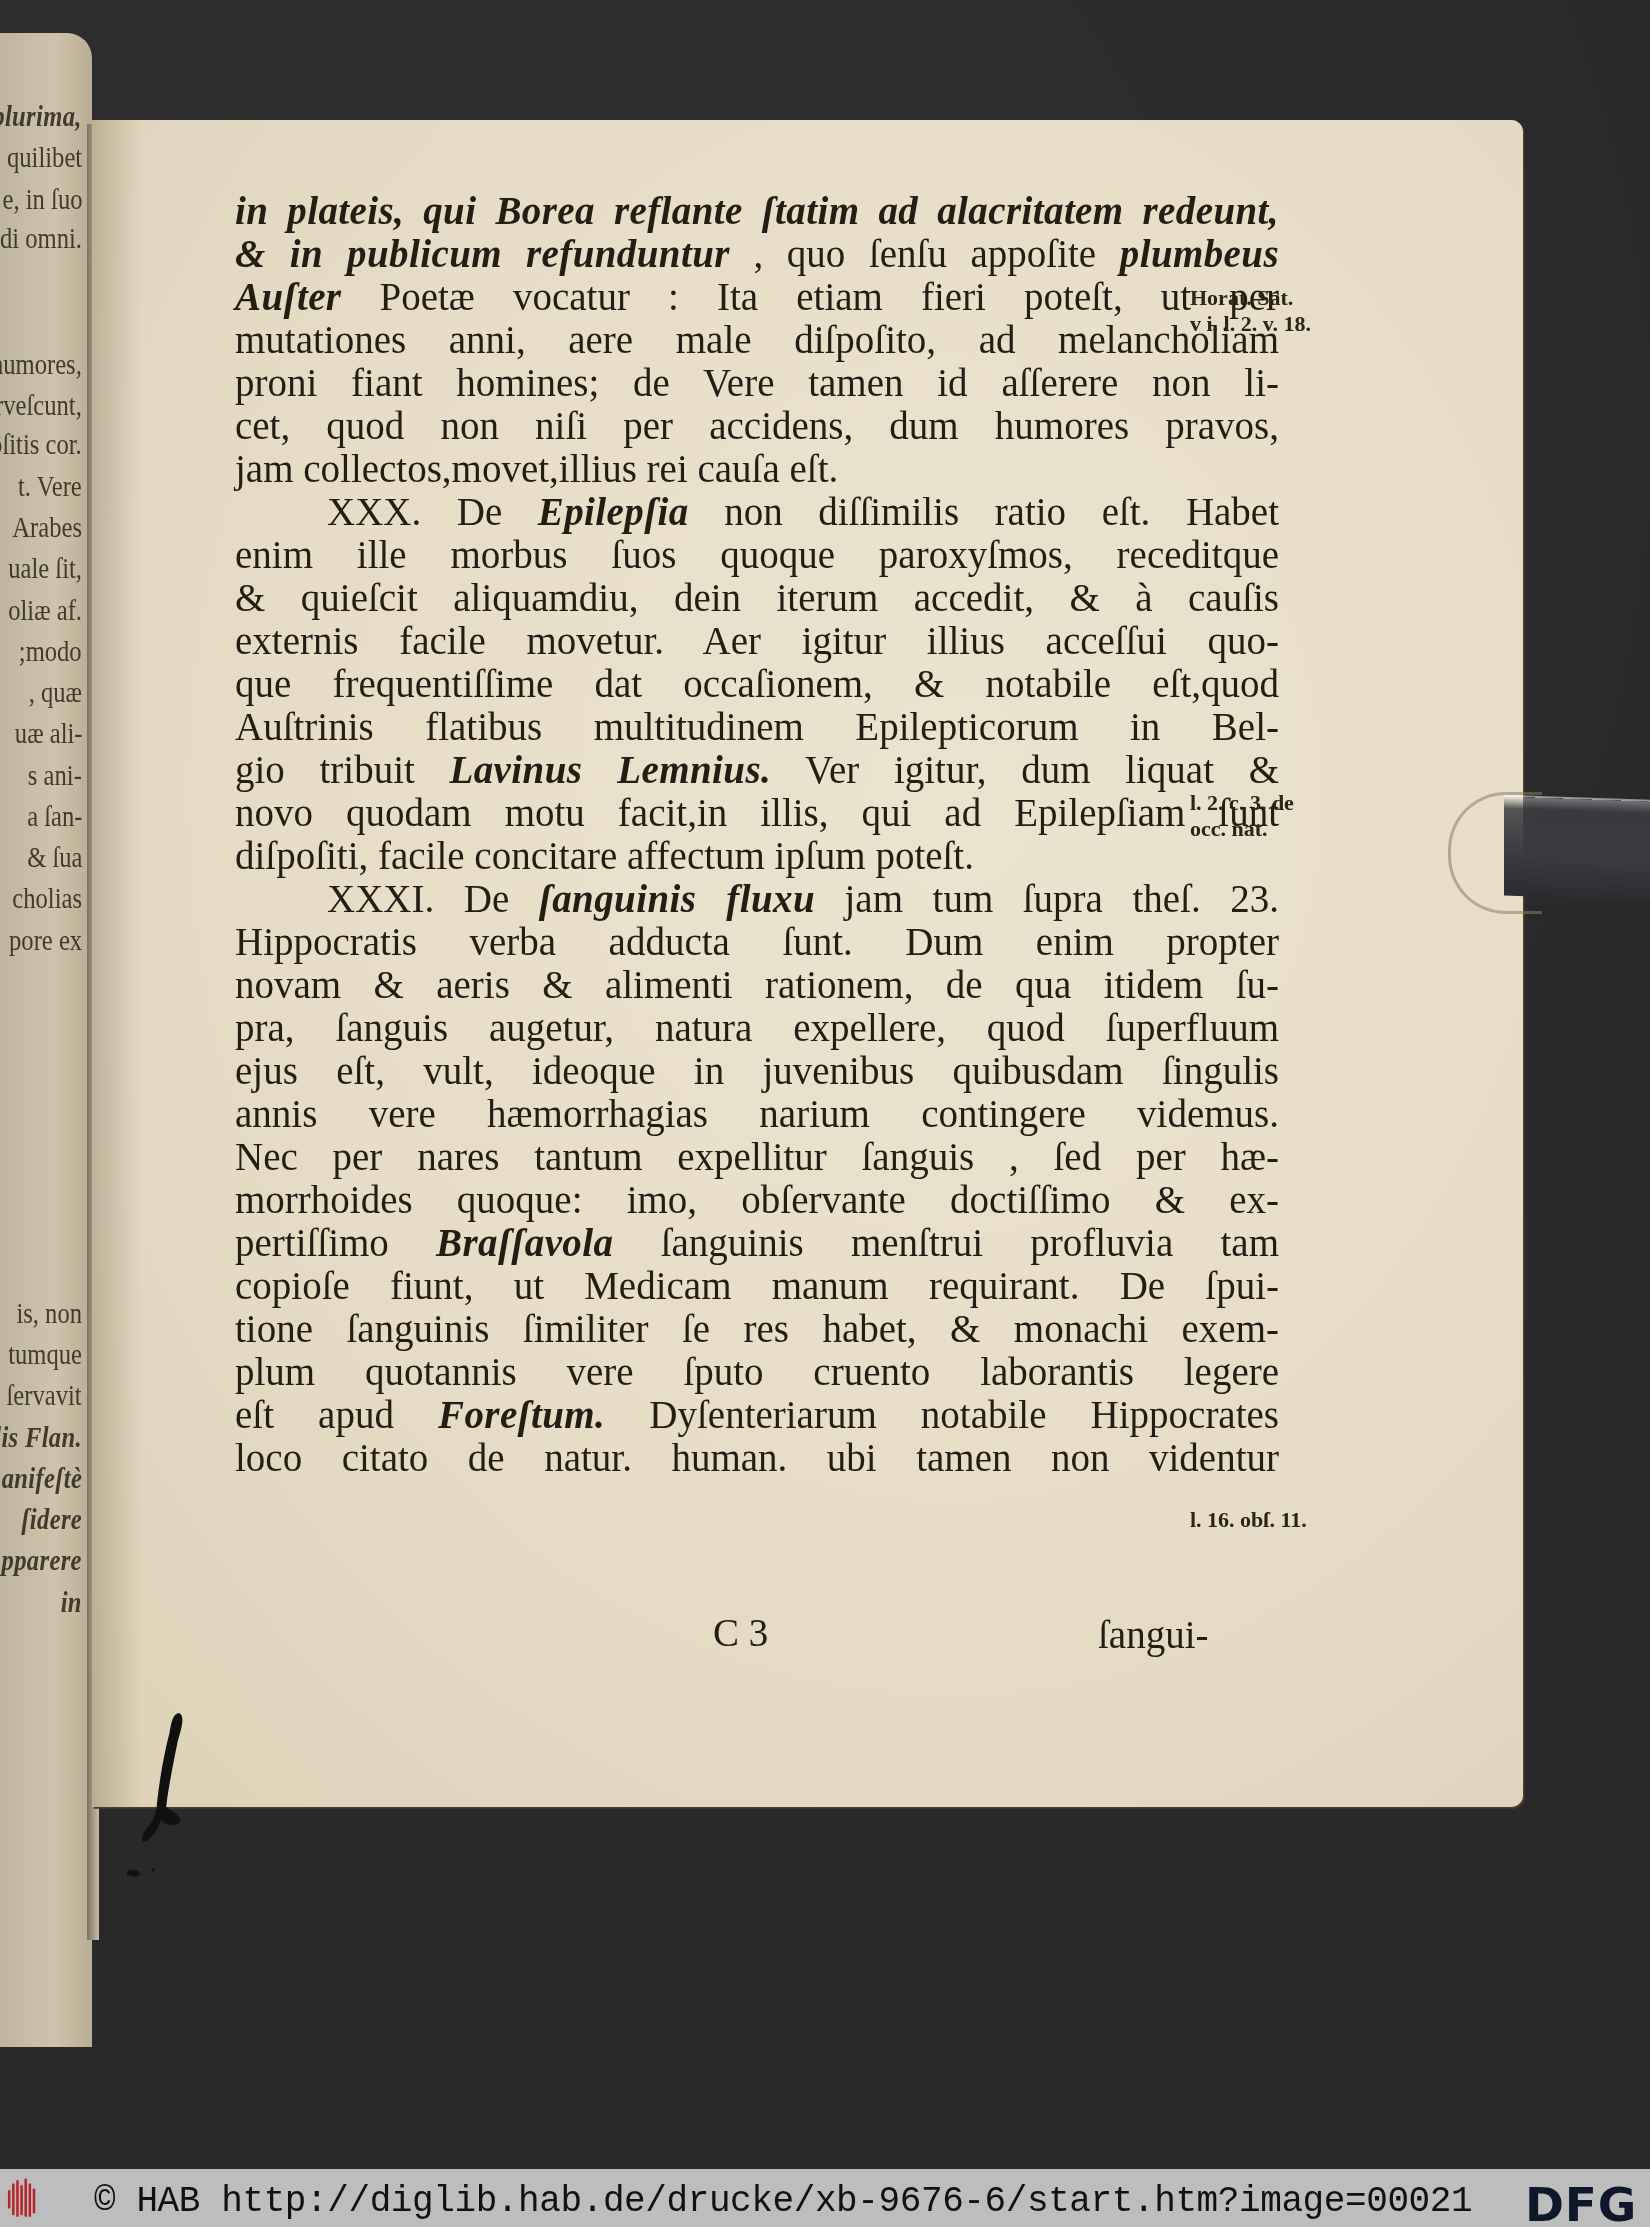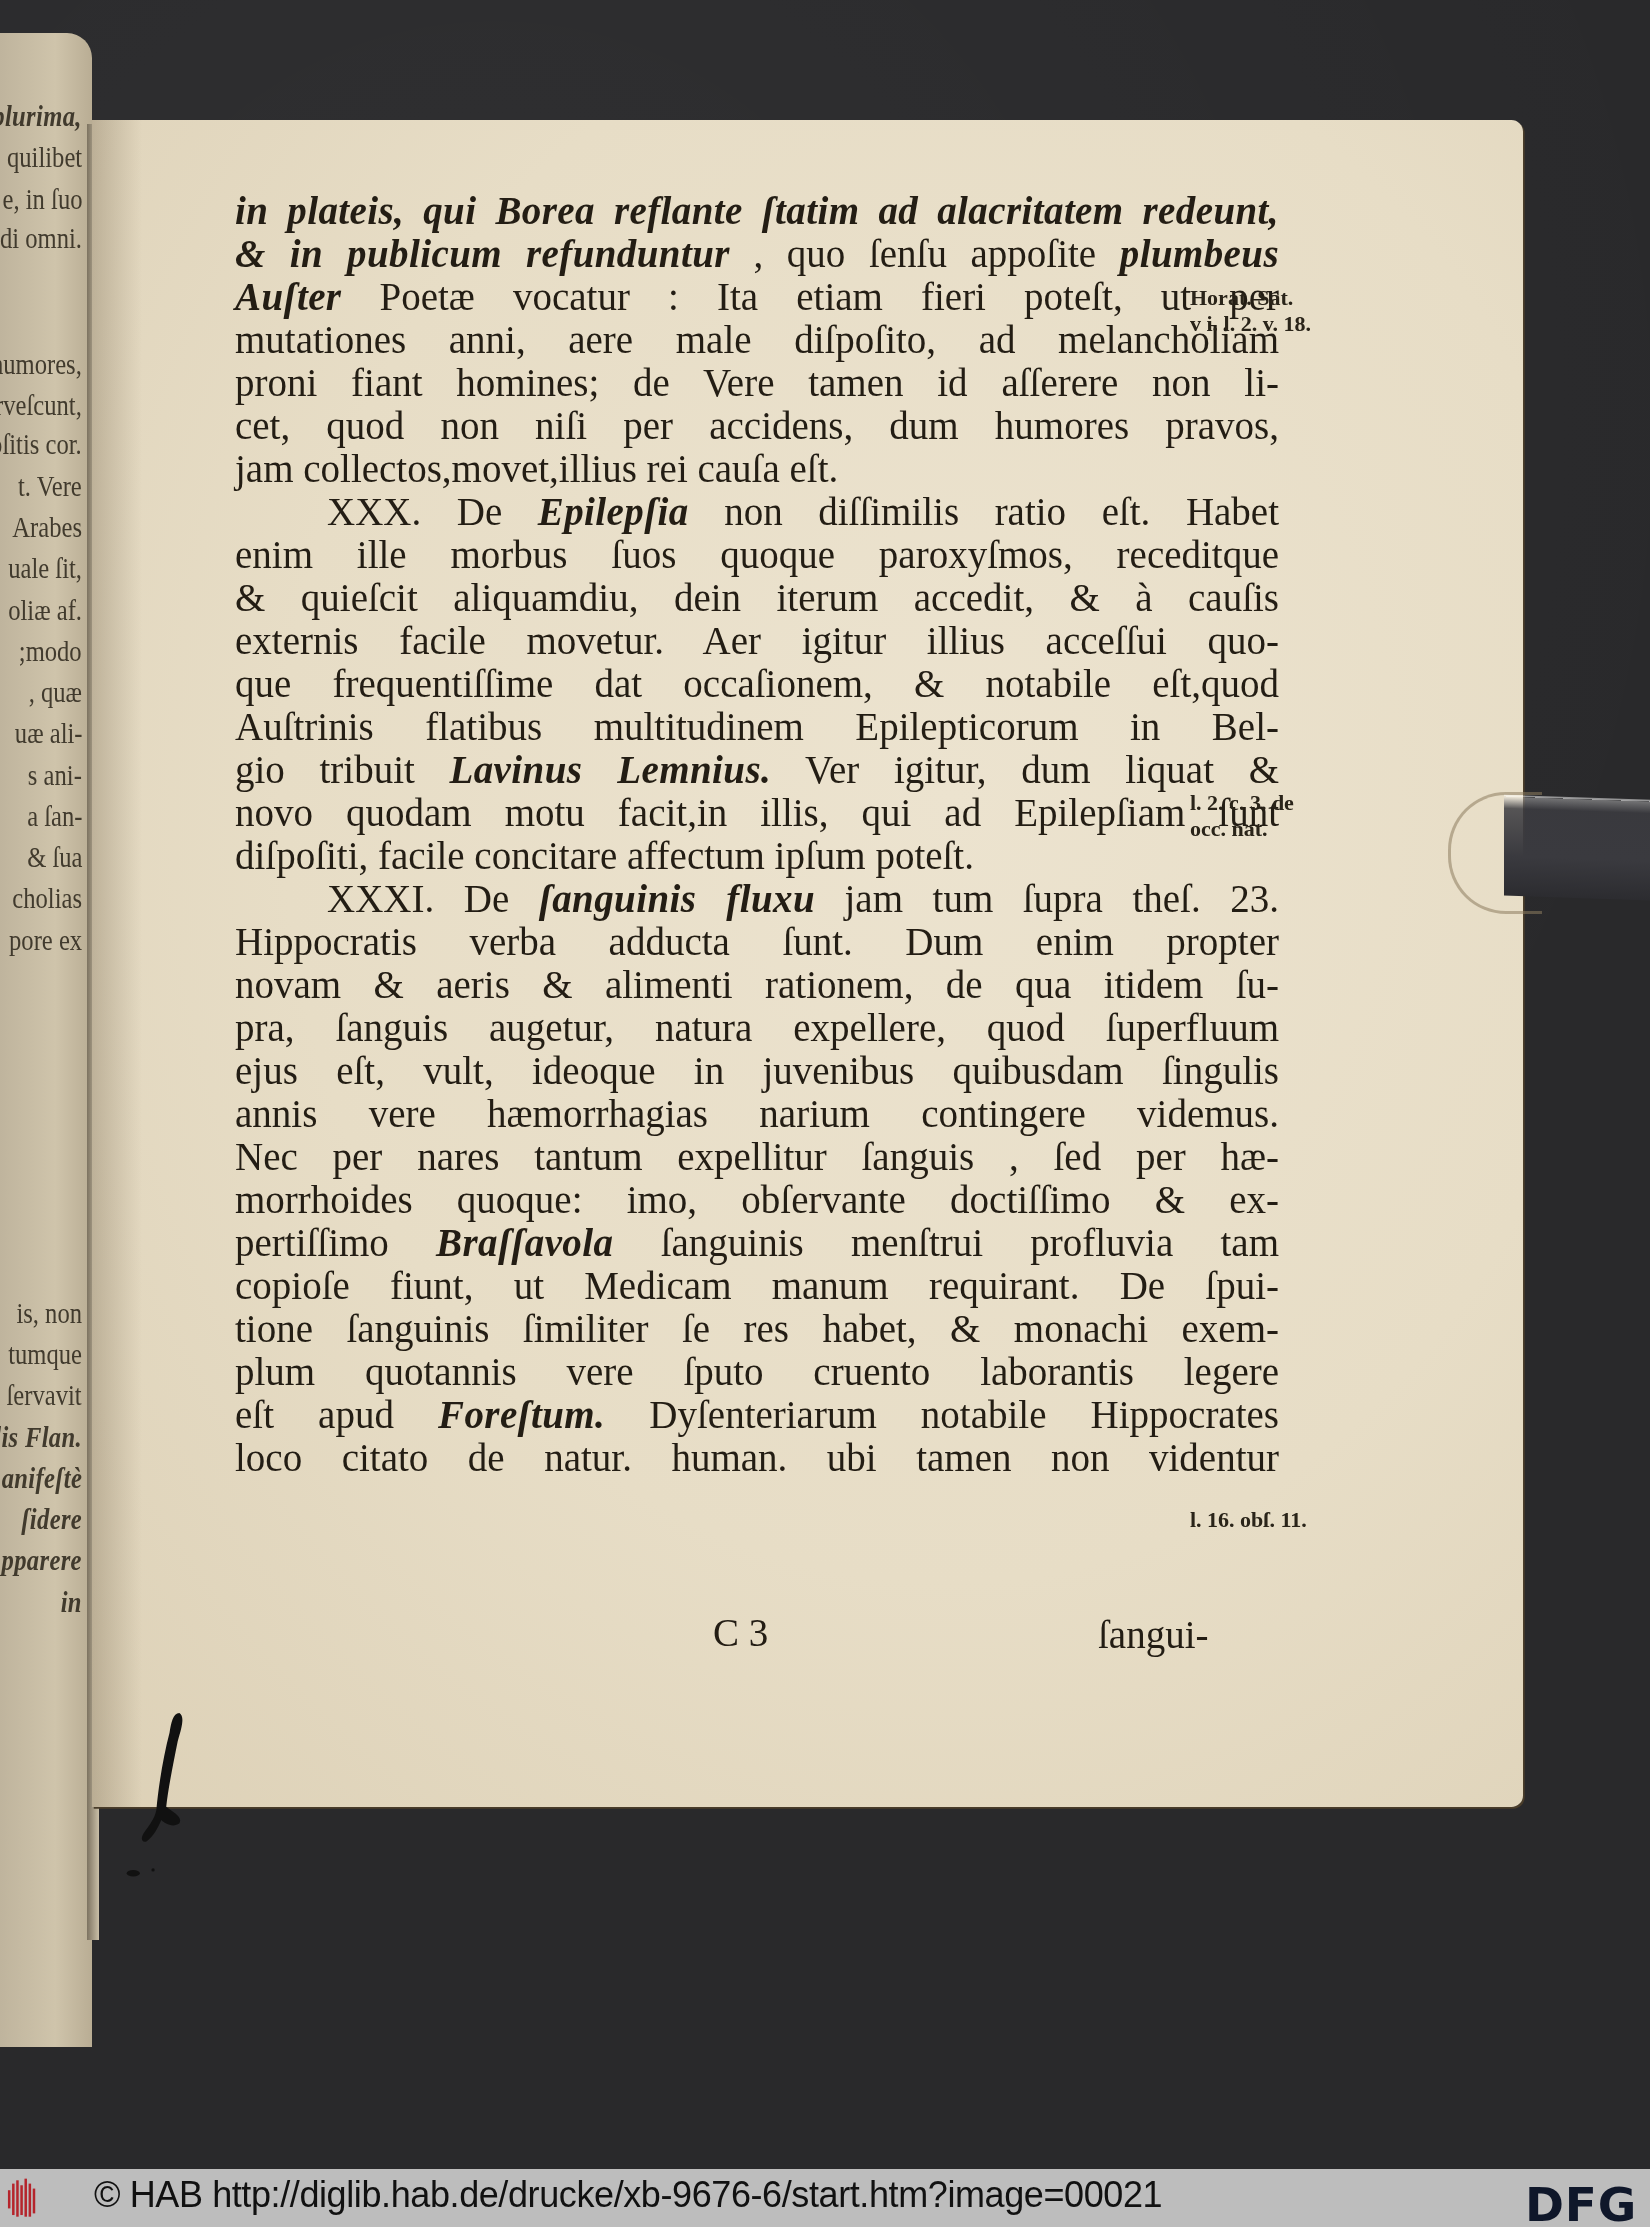--- a/index.html
+++ b/index.html
@@ -76,22 +76,22 @@
       border: 3.3px solid rgba(140,125,95,0.55); border-right: none;
       border-radius: 58px 0 0 58px;
     }
     
     .footer {
       position: absolute; left: 0; top: 2169px; width: 1651px; height: 59px;
       background: #bdbdbd; display: flex; align-items: center;
     }
     .hab-logo { position: absolute; left: 6.6px; top: 8.3px; width: 30px; height: 43px; }
     .footer-text {
-      position: absolute; left: 94px; top: 5px;
-      font-family: Liberation Sans, sans-serif; font-size: 36px; color: #111;
+      position: absolute; left: 94px; top: 12px;
+      font-family: Liberation Mono, monospace; font-size: 36px; color: #111;
       letter-spacing: -0.4px; white-space: nowrap;
     }
     .dfg {
       position: absolute; left: 1525px; top: 8.3px;
       font-family: "DejaVu Sans", sans-serif; font-weight: bold; font-size: 47px;
       color: #0f172a; letter-spacing: 0.8px;
     }
   </style>
 </head>
 <body>

